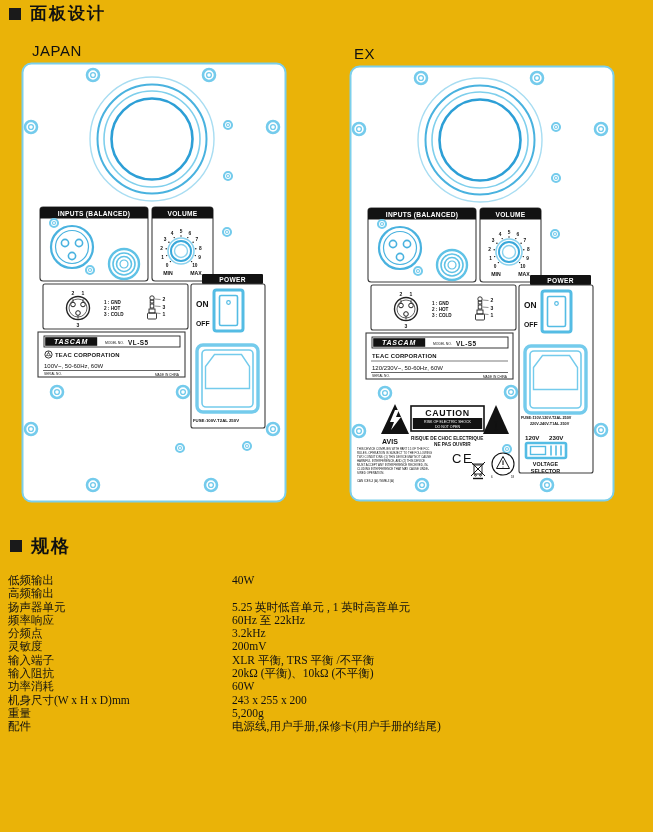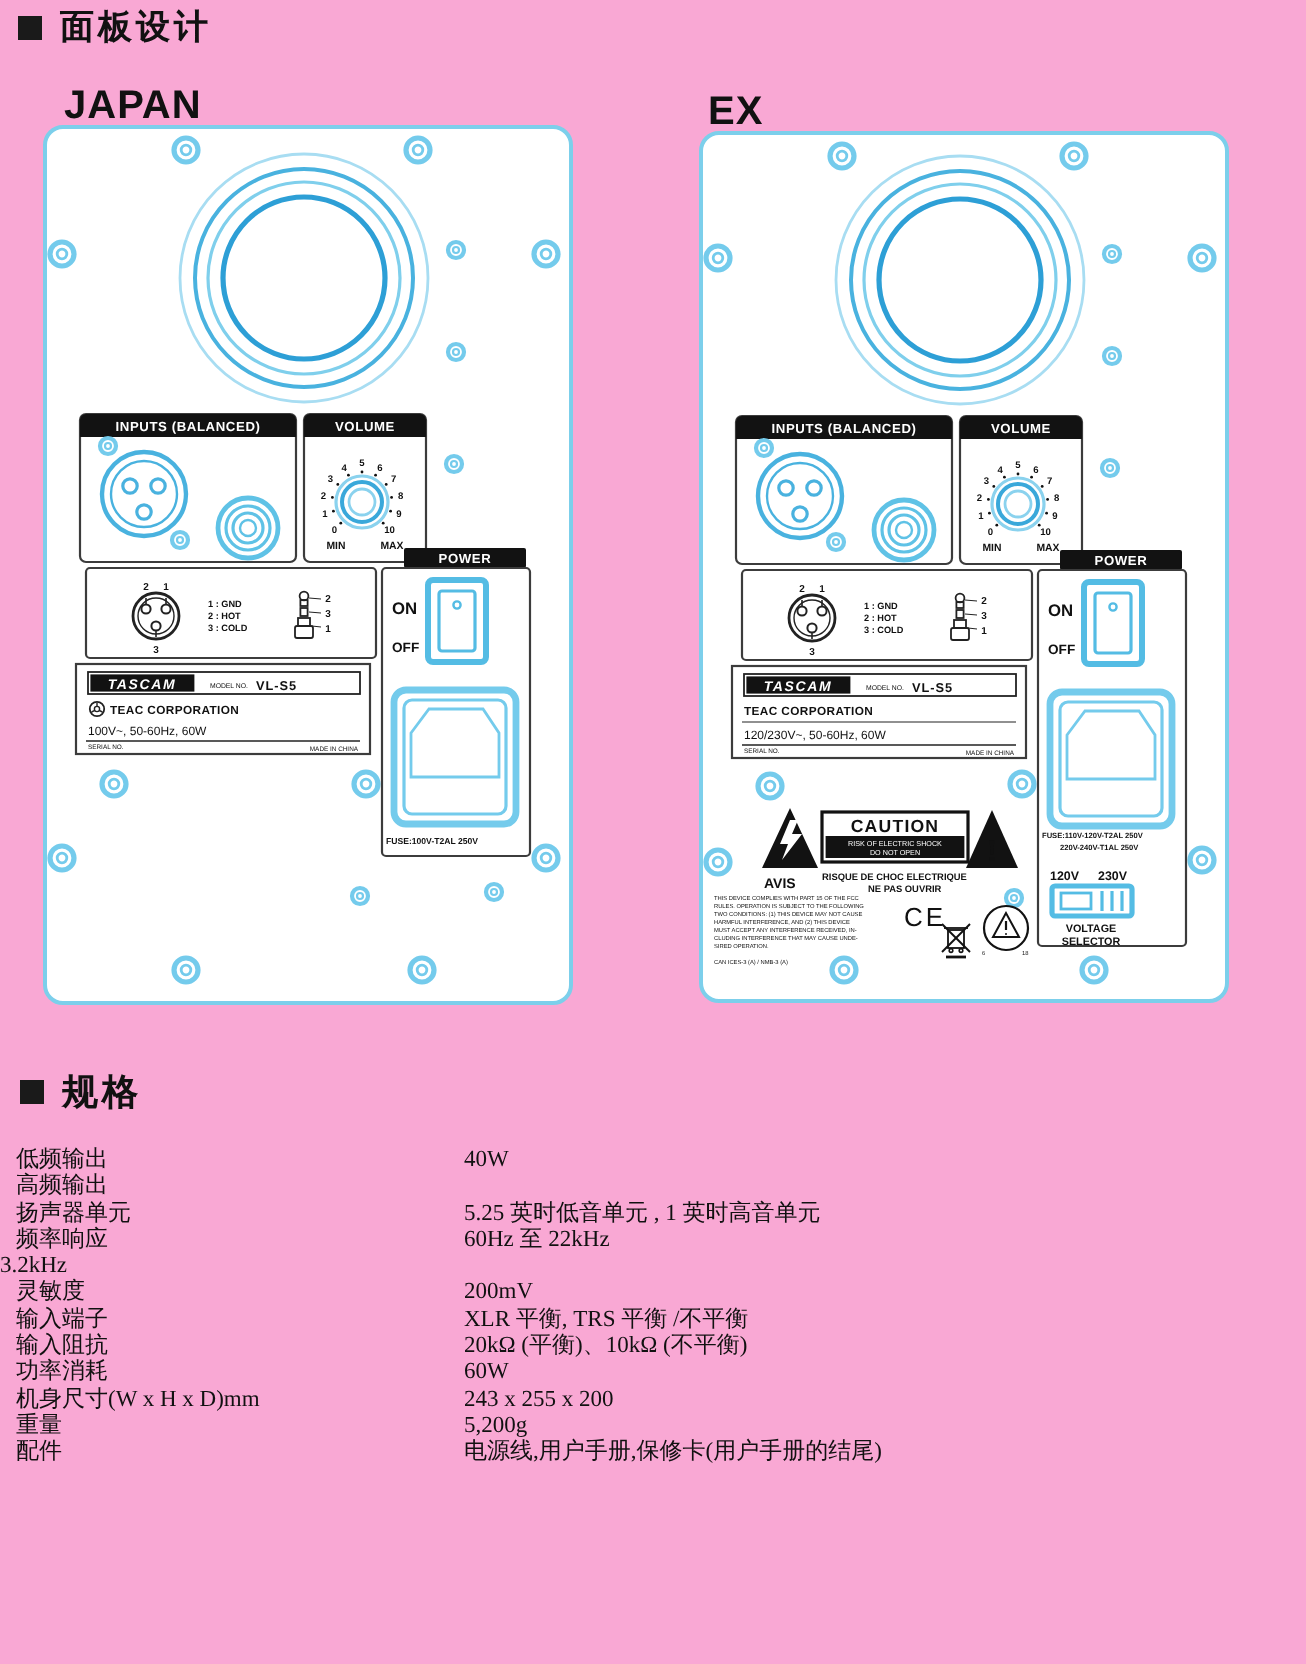--- a/index.html
+++ b/index.html
@@ -1,22 +1,22 @@
 <!DOCTYPE html>
 <html><head>
 <meta charset="utf-8">
 <style>
   html,body{margin:0;padding:0;background:#fff;}
-  .page{position:relative;width:653px;height:832px;background:#f9a8d4;overflow:hidden;
+  .page{position:relative;width:653px;height:832px;background:#eab308;overflow:hidden;
         font-family:"Liberation Sans",sans-serif;color:#111;}
   .sec-head{position:absolute;display:flex;align-items:center;gap:9px;}
   .sec-sq{width:12px;height:12px;background:#1a1a1a;display:inline-block;}
   .sec-title{font-weight:700;font-size:17px;letter-spacing:2px;}
   #sec2 .sec-title{font-size:18px;font-family:Liberation Serif, serif;}
-  .panel-label{position:absolute;font-weight:700;font-size:20px;letter-spacing:.5px;}
+  .panel-label{position:absolute;font-weight:400;font-size:15px;letter-spacing:.5px;}
   svg{position:absolute;overflow:visible;}
   svg text{fill:#111;font-family:"Liberation Sans",sans-serif;}
   .boxln{fill:#fff;stroke:#3c3c3c;stroke-width:1.1;}
   .hdrbar{fill:#121212;}
   .whead{fill:#fff;font-weight:700;font-size:6.6px;letter-spacing:.3px;text-anchor:middle;}
   .vnum{font-size:4.8px;font-weight:600;text-anchor:middle;}
   .minmax{font-size:5.2px;font-weight:700;text-anchor:middle;}
   .on-lbl{font-size:8.4px;font-weight:700;}
   .off-lbl{font-size:6.8px;font-weight:700;}
   .fusetext{font-size:4.3px;font-weight:700;}
@@ -412,20 +412,21 @@
       </div>
       <div class="spec-row">
         <div class="spec-label">扬声器单元</div>
         <div class="spec-value">5.25 英时低音单元 , 1 英时高音单元</div>
       </div>
       <div class="spec-row">
         <div class="spec-label">频率响应</div>
         <div class="spec-value">60Hz 至 22kHz</div>
       </div>
       <div class="spec-row">
+        <div class="spec-label">分频点</div>
         <div class="spec-value">3.2kHz</div>
       </div>
       <div class="spec-row">
         <div class="spec-label">灵敏度</div>
         <div class="spec-value">200mV</div>
       </div>
       <div class="spec-row">
         <div class="spec-label">输入端子</div>
         <div class="spec-value">XLR 平衡, TRS 平衡 /不平衡</div>
       </div>

